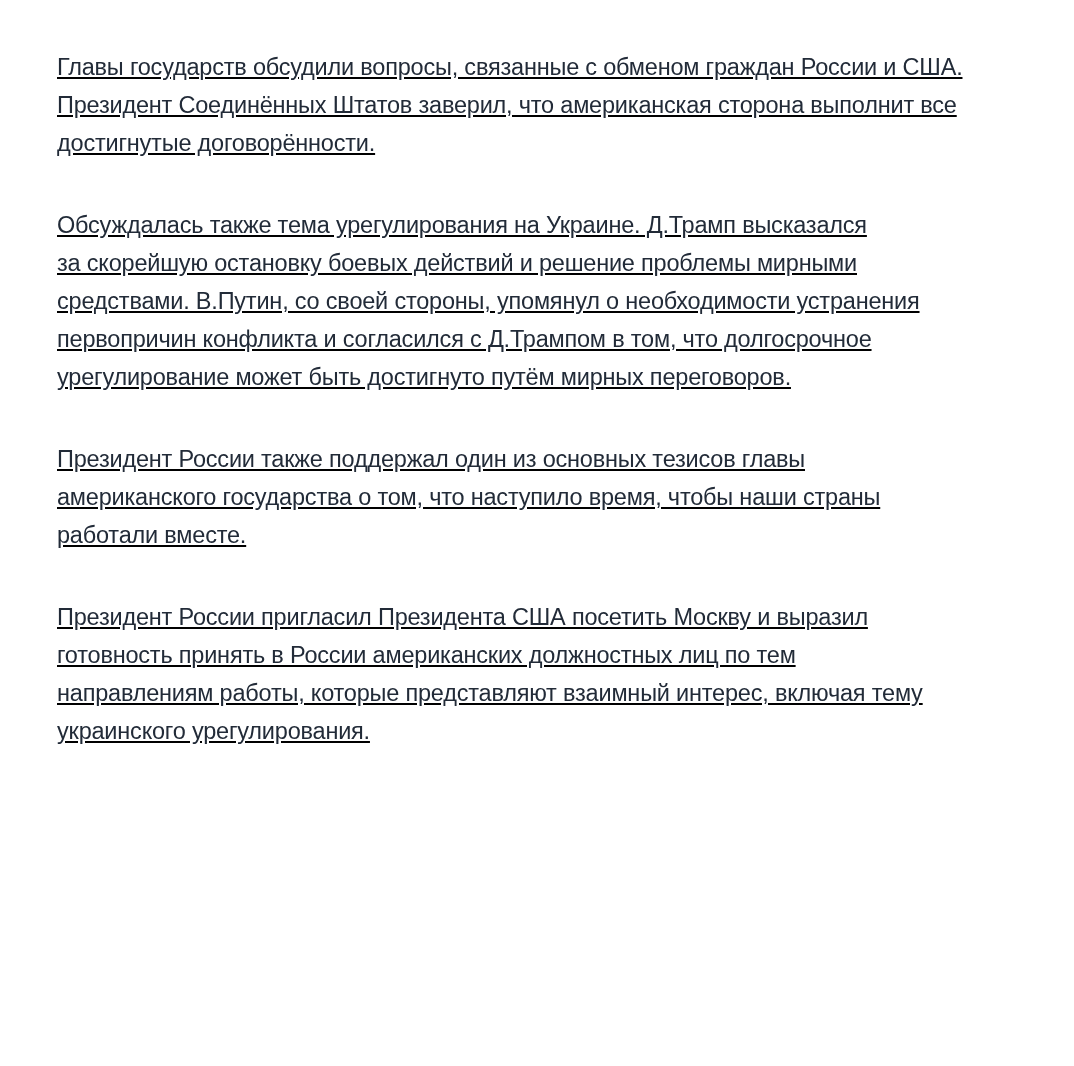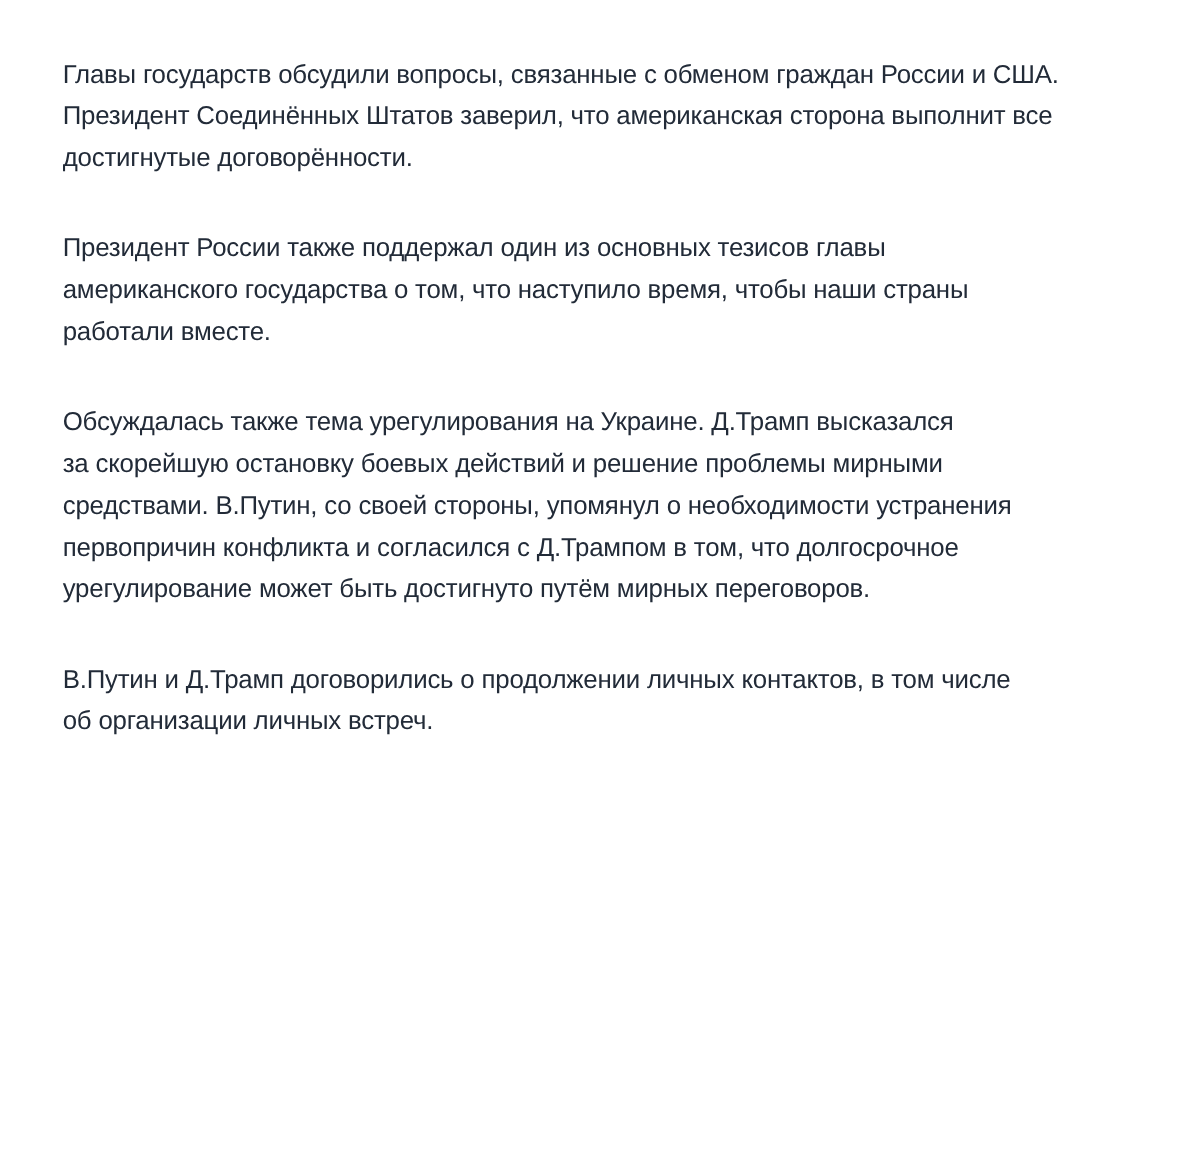--- a/index.html
+++ b/index.html
@@ -8,20 +8,21 @@
     background: #ffffff;
   }
   body {
     width: 1074px;
     height: 1066px;
     overflow: hidden;
     font-family: "Liberation Sans", "DejaVu Sans", sans-serif;
   }
   .article-body {
     padding: 48px 20px 0 57px;
+    text-decoration: underline;
   }
   .para {
     margin: 0 0 44px 0;
     font-size: 23.5px;
     line-height: 38px;
     font-weight: 400;
     color: #222b38;
     letter-spacing: -0.2px;
     white-space: pre-line;       
     word-break: keep-all;
@@ -30,23 +31,25 @@
     margin-bottom: 0;
   }
 </style>
 </head>
 <body>
 
 <main class="article-body">
   <p class="para">Главы государств обсудили вопросы, связанные с обменом граждан России и США.
 Президент Соединённых Штатов заверил, что американская сторона выполнит все
 достигнутые договорённости.</p>
-  <p class="para">Президент России также поддержал один из основных тезисов главы
-американского государства о том, что наступило время, чтобы наши страны
-работали вместе.</p>
   <p class="para">Обсуждалась также тема урегулирования на Украине. Д.Трамп высказался
 за скорейшую остановку боевых действий и решение проблемы мирными
 средствами. В.Путин, со своей стороны, упомянул о необходимости устранения
 первопричин конфликта и согласился с Д.Трампом в том, что долгосрочное
 урегулирование может быть достигнуто путём мирных переговоров.</p>
-  <p class="para">В.Путин и Д.Трамп договорились о продолжении личных контактов, в том числе
-об организации личных встреч.</p>
+  <p class="para">Президент России также поддержал один из основных тезисов главы
+американского государства о том, что наступило время, чтобы наши страны
+работали вместе.</p>
+  <p class="para">Президент России пригласил Президента США посетить Москву и выразил
+готовность принять в России американских должностных лиц по тем
+направлениям работы, которые представляют взаимный интерес, включая тему
+украинского урегулирования.</p>
 </main>
 
 </body></html>

